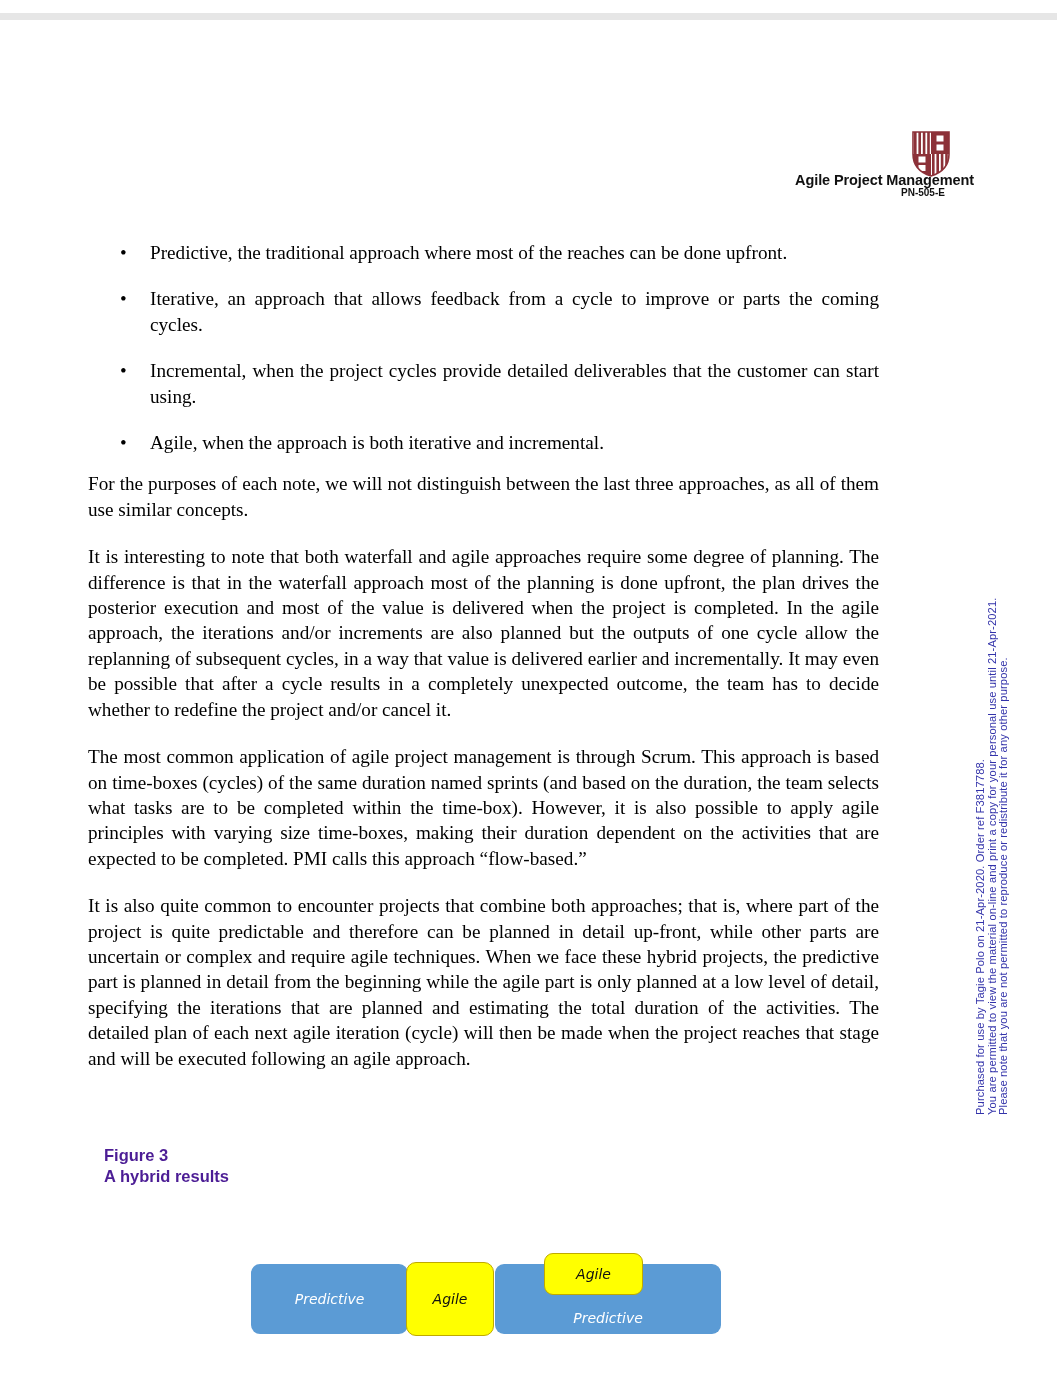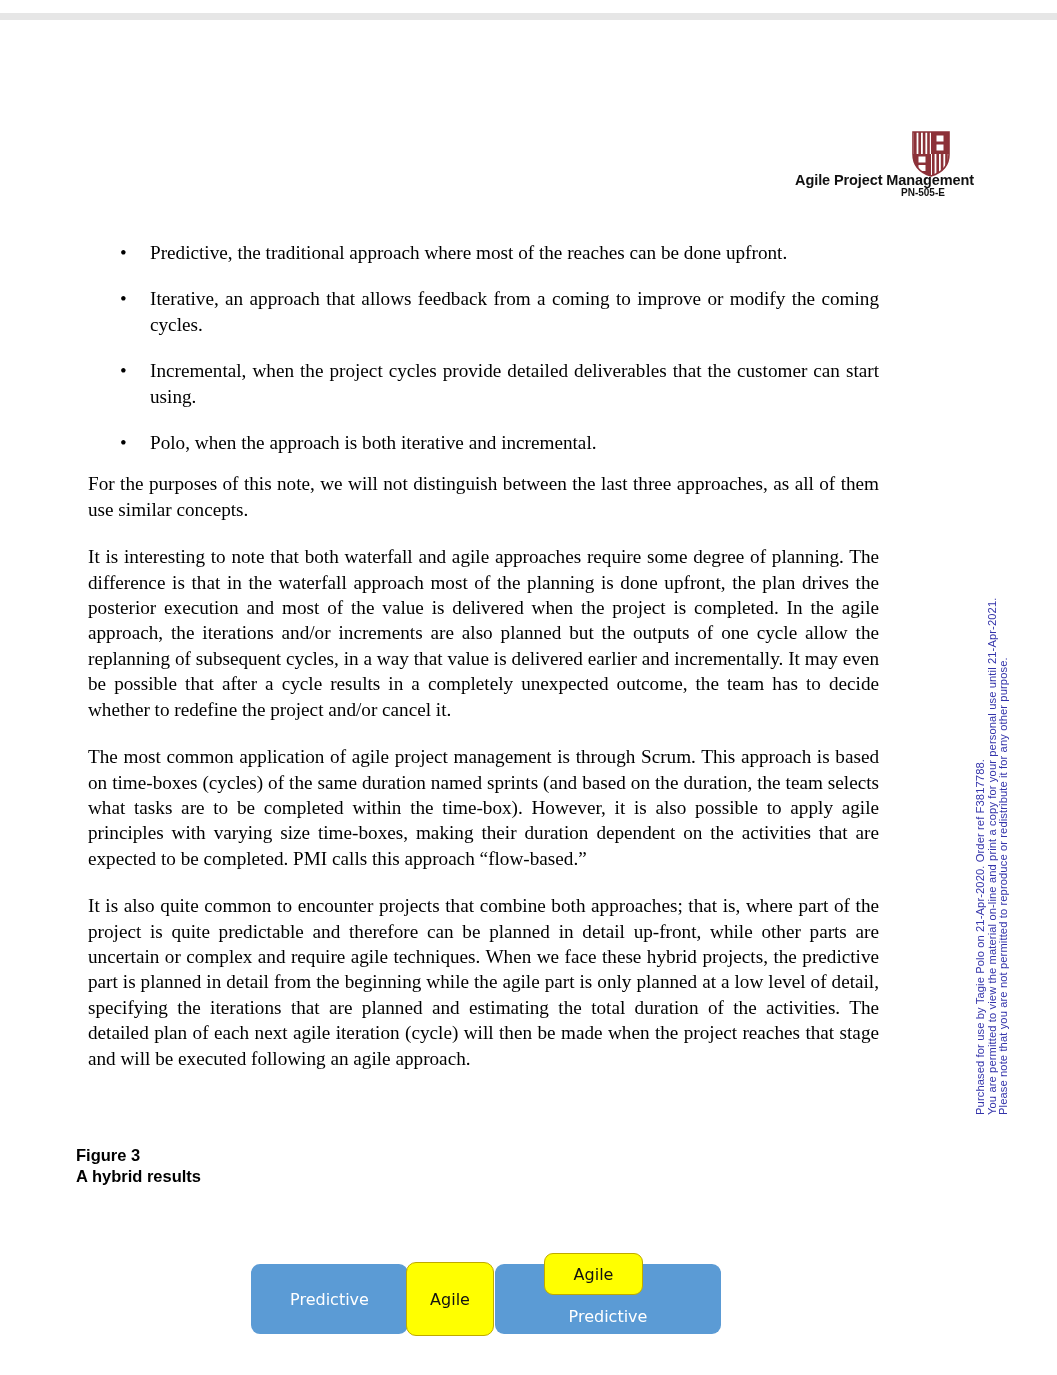--- a/index.html
+++ b/index.html
@@ -112,46 +112,47 @@
     left: 32px;
     top: 0;
     font-size: 19.2px;
     line-height: 25.4px;
   }
   ul.bullets li .btext { display: block; }
 
   
   .fig-caption {
     position: absolute;
-    left: 76px;
+    left: 104px;
     top: 1125px;
     font-family: "Liberation Sans", "DejaVu Sans", sans-serif;
     font-weight: 700;
     font-size: 16.5px;
     line-height: 21px;
-    color: #000000;
+    color: #4c1d95;
   }
 
   
   .figure {
     position: absolute;
     left: 251px;
     top: 1224px;
     width: 470px;
     height: 110px;
   }
   .blk {
     position: absolute;
     box-sizing: border-box;
     display: flex;
     align-items: center;
     justify-content: center;
     font-family: "DejaVu Sans", "Liberation Sans", sans-serif;
-    font-size: 16px;
+    font-size: 14px;
     border-radius: 9px;
+    font-style: italic;
   }
   .blk-pred1 {
     left: 0px;  top: 20px;
     width: 157px; height: 70px;
     background: #5B9BD5;
     color: #ffffff;
   }
   .blk-agile1 {
     left: 155px; top: 18px;
     width: 88px; height: 74px;
@@ -254,33 +255,33 @@
   <div class="content">
 
 
     <ul class="bullets">
       <li>
         <span class="dot">•</span>
         <span class="btext">Predictive, the traditional approach where most of the reaches can be done upfront.</span>
       </li>
       <li>
         <span class="dot">•</span>
-        <span class="btext">Iterative, an approach that allows feedback from a coming to improve or modify the coming cycles.</span>
+        <span class="btext">Iterative, an approach that allows feedback from a cycle to improve or parts the coming cycles.</span>
       </li>
       <li>
         <span class="dot">•</span>
         <span class="btext">Incremental, when the project cycles provide detailed deliverables that the customer can start using.</span>
       </li>
       <li>
         <span class="dot">•</span>
-        <span class="btext">Polo, when the approach is both iterative and incremental.</span>
+        <span class="btext">Agile, when the approach is both iterative and incremental.</span>
       </li>
     </ul>
 
-    <p class="para">For the purposes of this note, we will not distinguish between the last three approaches, as all of them use similar concepts.</p>
+    <p class="para">For the purposes of each note, we will not distinguish between the last three approaches, as all of them use similar concepts.</p>
     <p class="para">It is interesting to note that both waterfall and agile approaches require some degree of planning. The difference is that in the waterfall approach most of the planning is done upfront, the plan drives the posterior execution and most of the value is delivered when the project is completed. In the agile approach, the iterations and/or increments are also planned but the outputs of one cycle allow the replanning of subsequent cycles, in a way that value is delivered earlier and incrementally. It may even be possible that after a cycle results in a completely unexpected outcome, the team has to decide whether to redefine the project and/or cancel it.</p>
     <p class="para">The most common application of agile project management is through Scrum. This approach is based on time-boxes (cycles) of the same duration named sprints (and based on the duration, the team selects what tasks are to be completed within the time-box). However, it is also possible to apply agile principles with varying size time-boxes, making their duration dependent on the activities that are expected to be completed. PMI calls this approach “flow-based.”</p>
     <p class="para">It is also quite common to encounter projects that combine both approaches; that is, where part of the project is quite predictable and therefore can be planned in detail up-front, while other parts are uncertain or complex and require agile techniques. When we face these hybrid projects, the predictive part is planned in detail from the beginning while the agile part is only planned at a low level of detail, specifying the iterations that are planned and estimating the total duration of the activities. The detailed plan of each next agile iteration (cycle) will then be made when the project reaches that stage and will be executed following an agile approach.</p>
   </div>
 
   <div class="fig-caption">
     <div>Figure 3</div>
     <div>A hybrid results</div>
   </div>
 

